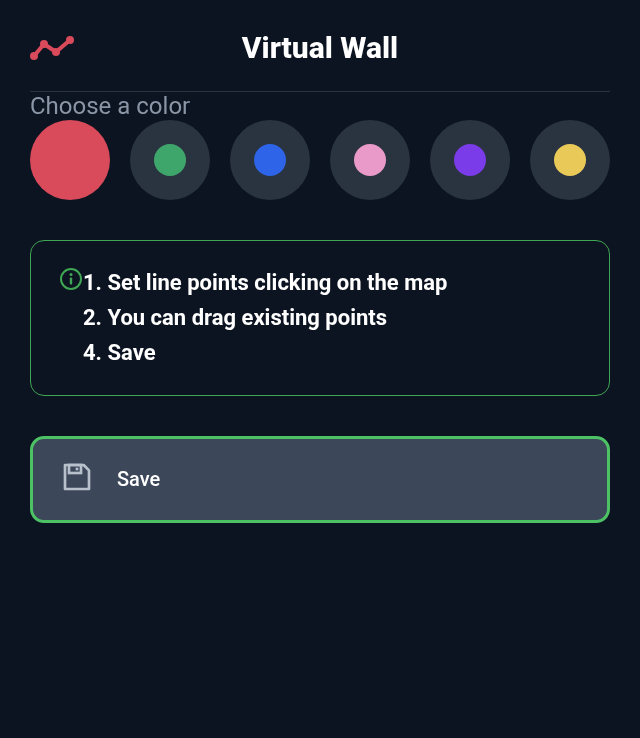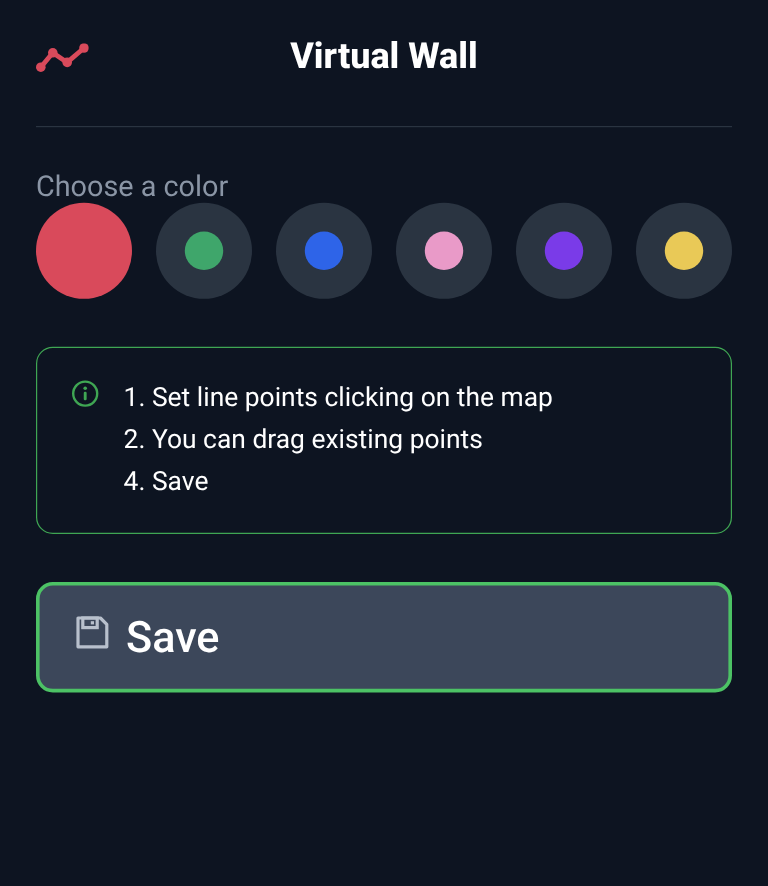--- a/index.html
+++ b/index.html
@@ -11,23 +11,22 @@
       background: #0d1421;
       font-family: -apple-system, BlinkMacSystemFont, "Segoe UI", Roboto, sans-serif;
       color: #fff;
       width: 640px;
       height: 738px;
       padding: 30px;
     }
     .header {
       display: flex;
       align-items: center;
-      padding-bottom: 40px;
+      padding-bottom: 26px;
       border-bottom: 1px solid #2a3441;
-      margin-bottom: 35px;
     }
     .header-icon {
       width: 48px;
       display: flex;
       align-items: center;
     }
     .header-title {
       flex: 1;
       text-align: center;
       font-size: 30px;
@@ -64,22 +63,22 @@
     }
     .color-swatch.selected .color-swatch-inner {
       width: 80px;
       height: 80px;
     }
     .info-box {
       border: 1.5px solid #3fa653;
       border-radius: 14px;
       padding: 24px 28px;
       display: flex;
-      gap: 20px;
       margin-bottom: 40px;
+      font-weight: bold;
     }
     .info-icon {
       flex-shrink: 0;
       margin-top: 2px;
     }
     .info-lines {
       font-size: 22px;
       line-height: 1.6;
       color: #fff;
     }
@@ -87,24 +86,24 @@
       display: block;
     }
     .save-button {
       width: 100%;
       background: #3c475a;
       border: 3px solid #4cc265;
       border-radius: 14px;
       padding: 22px 28px;
       display: flex;
       align-items: center;
-      gap: 12px;
+      gap: 24px;
       cursor: pointer;
       color: #fff;
-      font-size: 36px;
+      font-size: 20px;
       font-weight: 500;
       font-family: inherit;
     }
     .save-icon {
       flex-shrink: 0;
     }
   </style>
 </head>
 <body>
 

